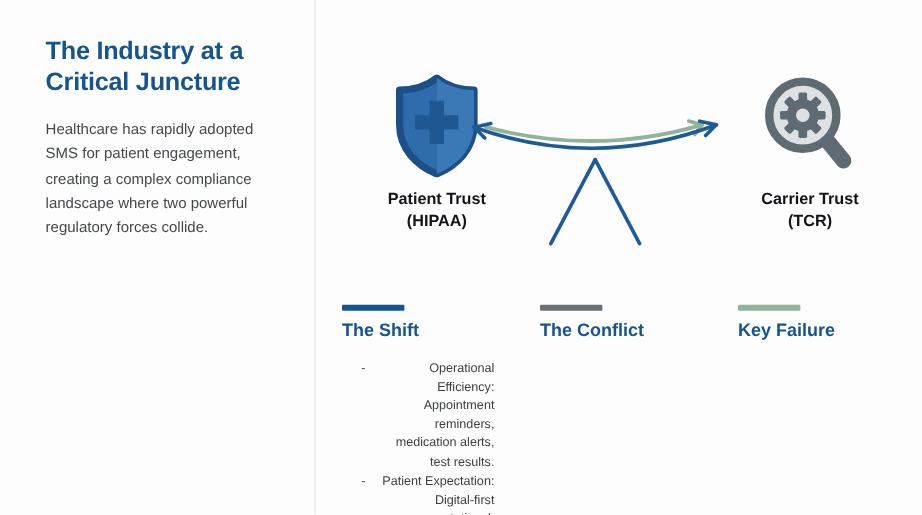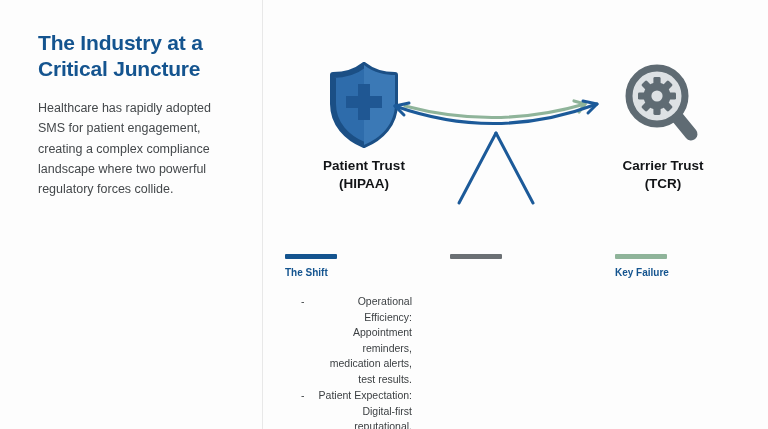--- a/index.html
+++ b/index.html
@@ -51,21 +51,21 @@
     position:relative;
     height:215px;
   }
   .node{
     position:absolute;
     width:160px;
     text-align:center;
     top:62px;
   }
   .node-left{left:21px;}
-  .node-right{left:320px;}
+  .node-right{left:332px;}
   .node-icon{
     height:86px;
     display:flex;
     align-items:center;
     justify-content:center;
   }
   .node-label{
     margin-top:9px;
     font-size:13.5px;
     font-weight:bold;
@@ -90,21 +90,21 @@
     display:flex;
     gap:22px;
   }
   .col{width:150px;}
   .col-bar{
     width:52px;height:5px;
     border-radius:1px;
     margin-bottom:8px;
   }
   .col-title{
-    font-size:10px;
+    font-size:15px;
     font-weight:bold;
     color:#14548f;
     margin-bottom:7px;
   }
   .col-body{
     font-size:10.5px;
     line-height:1.48;
     color:#3b3f42;
   }
   .col-body ul{
@@ -210,20 +210,21 @@
         <div class="col-body">
           <ul>
             <li>Operational Efficiency: Appointment reminders, medication alerts, test results.</li>
             <li>Patient Expectation: Digital-first reputational.</li>
           </ul>
         </div>
       </div>
 
       <div class="col">
         <div class="col-bar" id="bar1" style="background: rgb(107, 112, 116);"></div>
+        <div class="col-title">The Conflict</div>
       </div>
 
       <div class="col">
         <div class="col-bar" id="bar2" style="background: rgb(143, 180, 154);"></div>
         <div class="col-title">Key Failure</div>
       </div>
 
     </div>
 
   </div>

